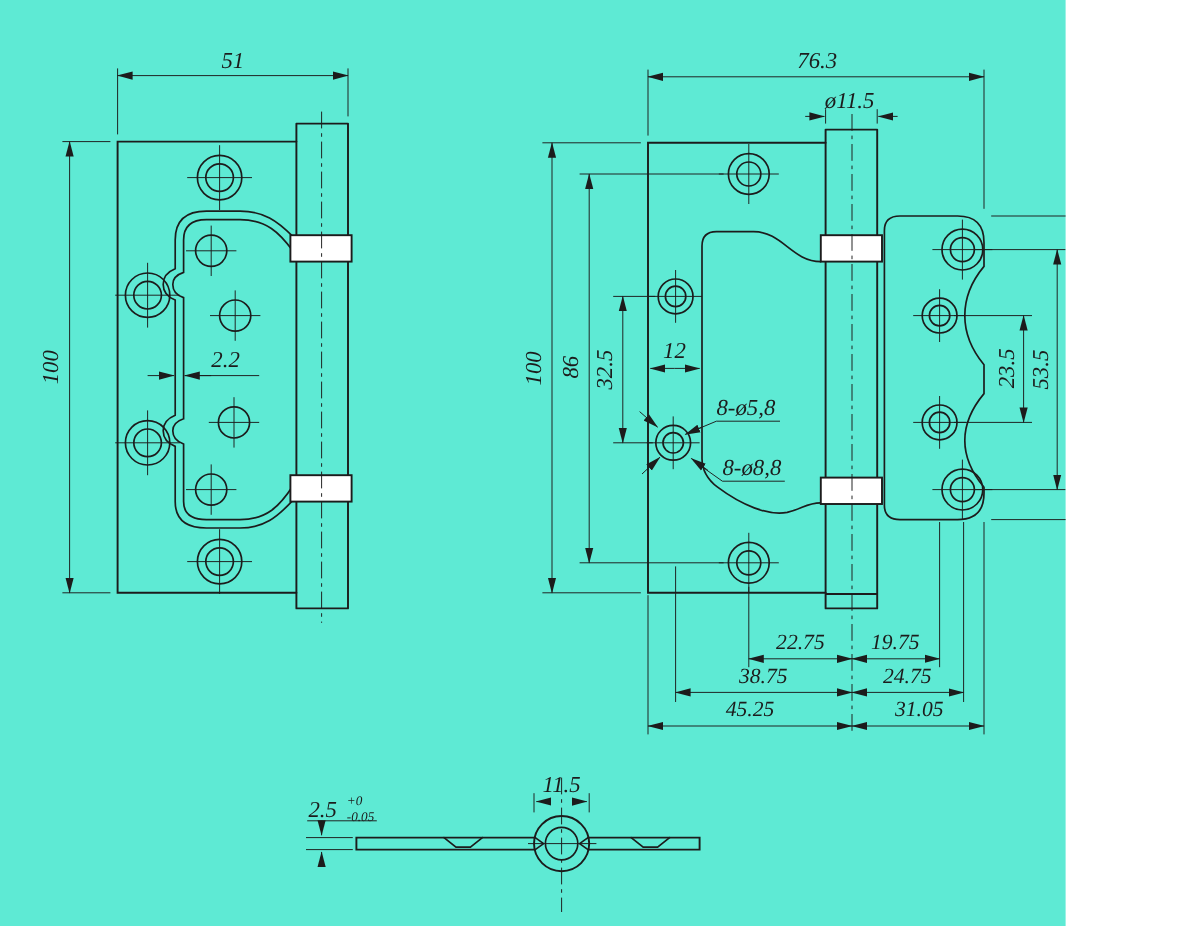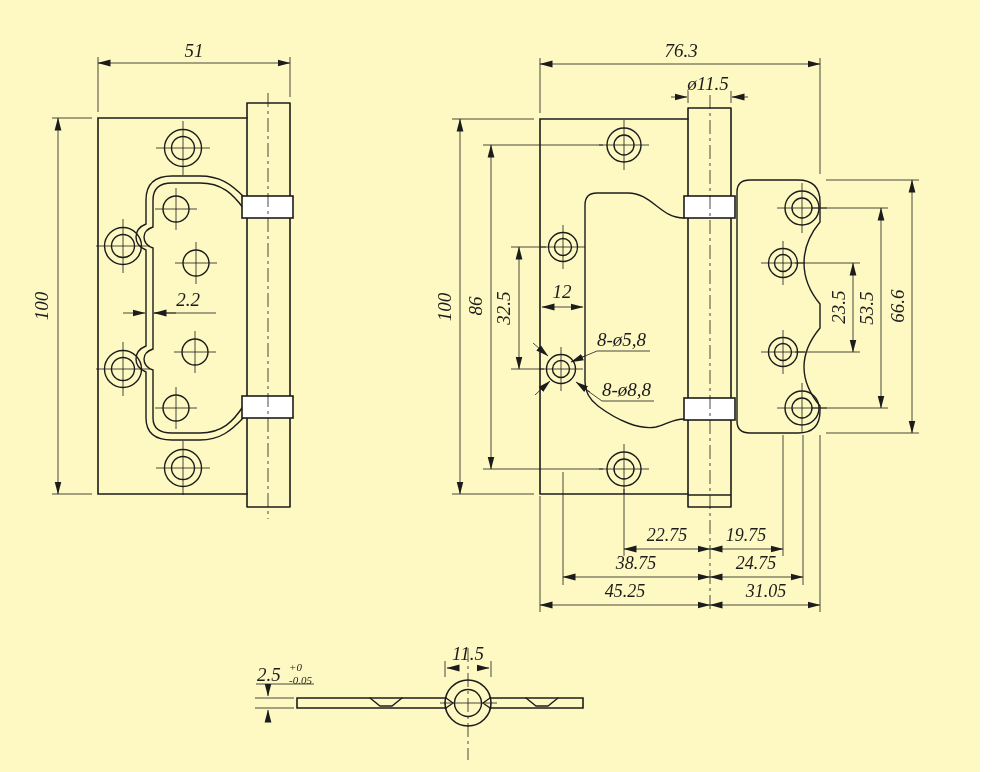--- a/index.html
+++ b/index.html
@@ -1,16 +1,16 @@
 <!DOCTYPE html>
 <html><head>
 <meta charset="utf-8">
 <style>
   html,body{margin:0;padding:0;background:#fff;}
-  .page{position:relative;width:980px;height:772px;background:#fef9c3;overflow:hidden;
+  .page{position:relative;width:888px;height:772px;background:#5eead4;overflow:hidden;
         font-family:"Liberation Serif","DejaVu Serif",serif;}
   svg{display:block;}
   .obj{stroke:#1c1c1c;stroke-width:1.6;fill:none;stroke-linecap:round;}
   .obj2{stroke:#1c1c1c;stroke-width:1.4;fill:none;stroke-linecap:round;}
   .band{stroke:#1c1c1c;stroke-width:1.6;fill:#ffffff;}
   .thin{stroke:#1c1c1c;stroke-width:0.8;fill:none;}
   .cl{stroke:#1c1c1c;stroke-width:0.8;fill:none;stroke-dasharray:14 4 3 4;}
   text{fill:#1c1c1c;font-style:italic;font-family:"Liberation Serif","DejaVu Serif",serif;}
   .d19{font-size:19px;}
   .d18{font-size:18px;}

